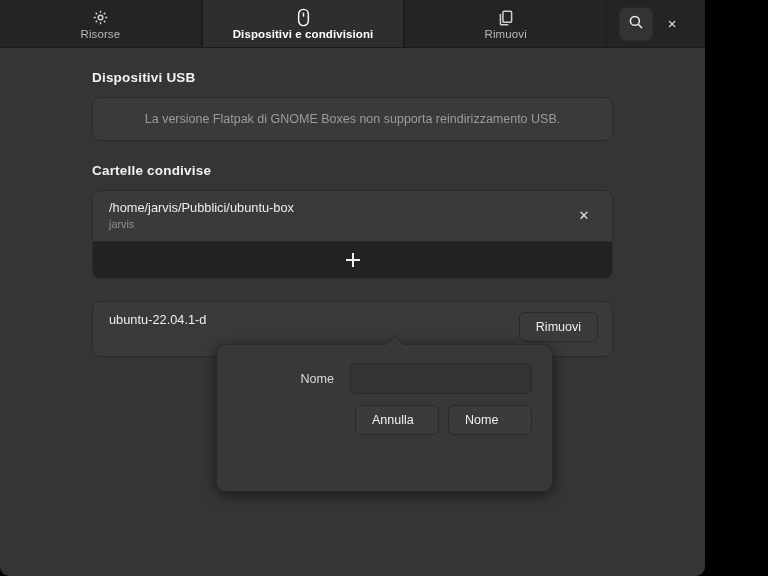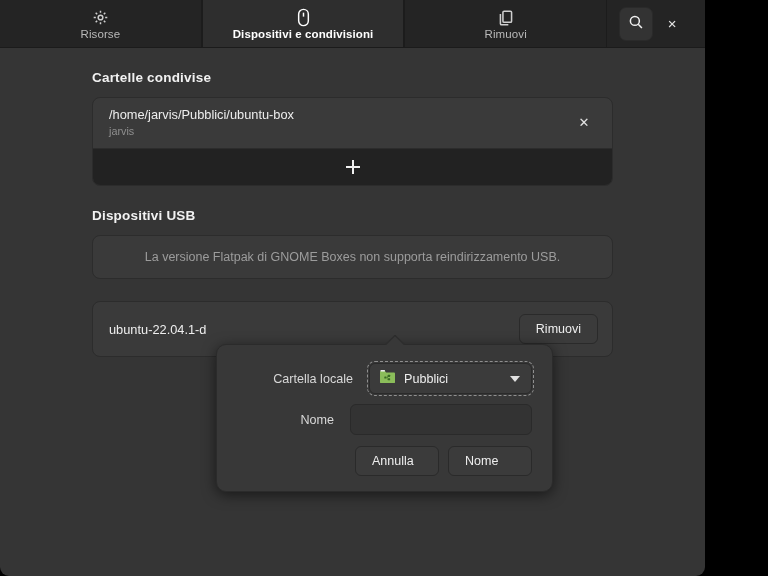--- a/index.html
+++ b/index.html
@@ -168,21 +168,21 @@
   .plus::before, .plus::after {
     content: "";
     position: absolute;
     background: #f0f0f0;
   }
   .plus::before { left: 0; top: 6px; width: 14px; height: 2px; }
   .plus::after  { top: 0; left: 6px; height: 14px; width: 2px; }
 
   .cd-row {
     display: flex;
-    align-items: center;
+    align-items: flex-start;
     padding: 10px 14px 10px 16px;
     min-height: 54px;
   }
   .cd-name {
     flex: 1 1 auto;
     color: #eeeeee;
     font-size: 12.8px;
     white-space: nowrap;
     overflow: hidden;
   }
@@ -332,75 +332,56 @@
             <circle cx="8.6" cy="8.6" r="5.6"></circle>
             <path d="M12.8 12.8L17.4 17.4"></path>
           </svg>
         </span>
       </div>
       <button id="close-button">×</button>
     </div>
   </div>
 
   <div id="content">
+
+    <div class="section">
+      <div class="section-title">Dispositivi USB</div>
+      <div class="card">
+        <div class="notice-row">La versione Flatpak di GNOME Boxes non supporta reindirizzamento USB.</div>
+      </div>
+    </div>
 
     <div class="section">
       <div class="section-title">Cartelle condivise</div>
       <div class="card">
         <div class="folder-row">
           <div class="texts">
             <div class="folder-path">/home/jarvis/Pubblici/ubuntu-box</div>
             <div class="folder-sub">jarvis</div>
           </div>
           <button class="row-remove">✕</button>
         </div>
         <div class="add-row">
           <span class="plus"></span>
         </div>
       </div>
     </div>
 
     <div class="section">
-      <div class="section-title">Dispositivi USB</div>
-      <div class="card">
-        <div class="notice-row">La versione Flatpak di GNOME Boxes non supporta reindirizzamento USB.</div>
-      </div>
-    </div>
-
-    <div class="section">
       <div class="card">
         <div class="cd-row">
           <div class="cd-name">ubuntu-22.04.1-d</div>
           <button class="btn">Rimuovi</button>
         </div>
       </div>
     </div>
 
     <div id="popover">
       <div id="popover-arrow"></div>
 
-      <div class="form-row">
-        <div class="form-label">Cartella locale</div>
-        <div class="combo">
-          <span>
-            <svg width="17" height="15" viewBox="0 0 18 16">
-              <path d="M1 3.2a1 1 0 0 1 1-1h4.2l1.4 1.5H16a1 1 0 0 1 1 1V14a1 1 0 0 1-1 1H2a1 1 0 0 1-1-1z" fill="#8bbd5a"></path>
-              <path d="M1.6 1.1h4.6v1.6H1.6z" fill="#f0f0f0"></path>
-              <g fill="#3a6a24">
-                <rect x="9.3" y="6.2" width="2.5" height="2.2" rx=".4"></rect>
-                <rect x="9.3" y="9.8" width="2.5" height="2.2" rx=".4"></rect>
-                <rect x="5.6" y="8" width="2.4" height="2.2" rx=".4"></rect>
-                <path d="M8.1 9.0h1.2v.5H8.1zM8.1 7.4h1.2v1.8h-.55V7.4zM8.1 10.0h1.2v1.2h-.55v-1.2z"></path>
-              </g>
-            </svg>
-          </span>
-          <span class="combo-label">Pubblici</span>
-          <span class="caret"></span>
-        </div>
-      </div>
 
       <div class="form-row">
         <div class="form-label">Nome</div>
         <input class="text-input" type="text" placeholder="" style="">
       </div>
 
       <div class="form-buttons">
         <button class="btn">Annulla</button>
         <button class="btn">Nome</button>
       </div>

